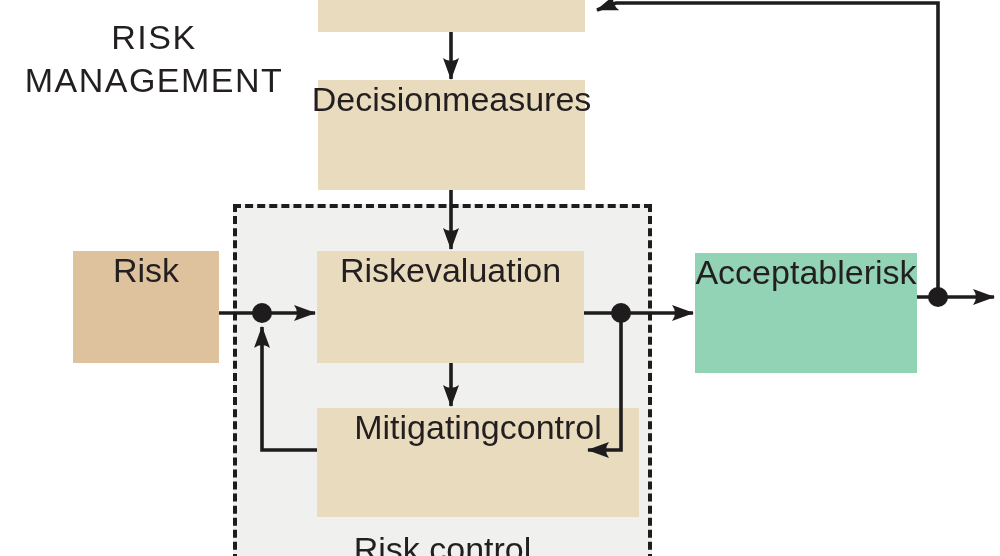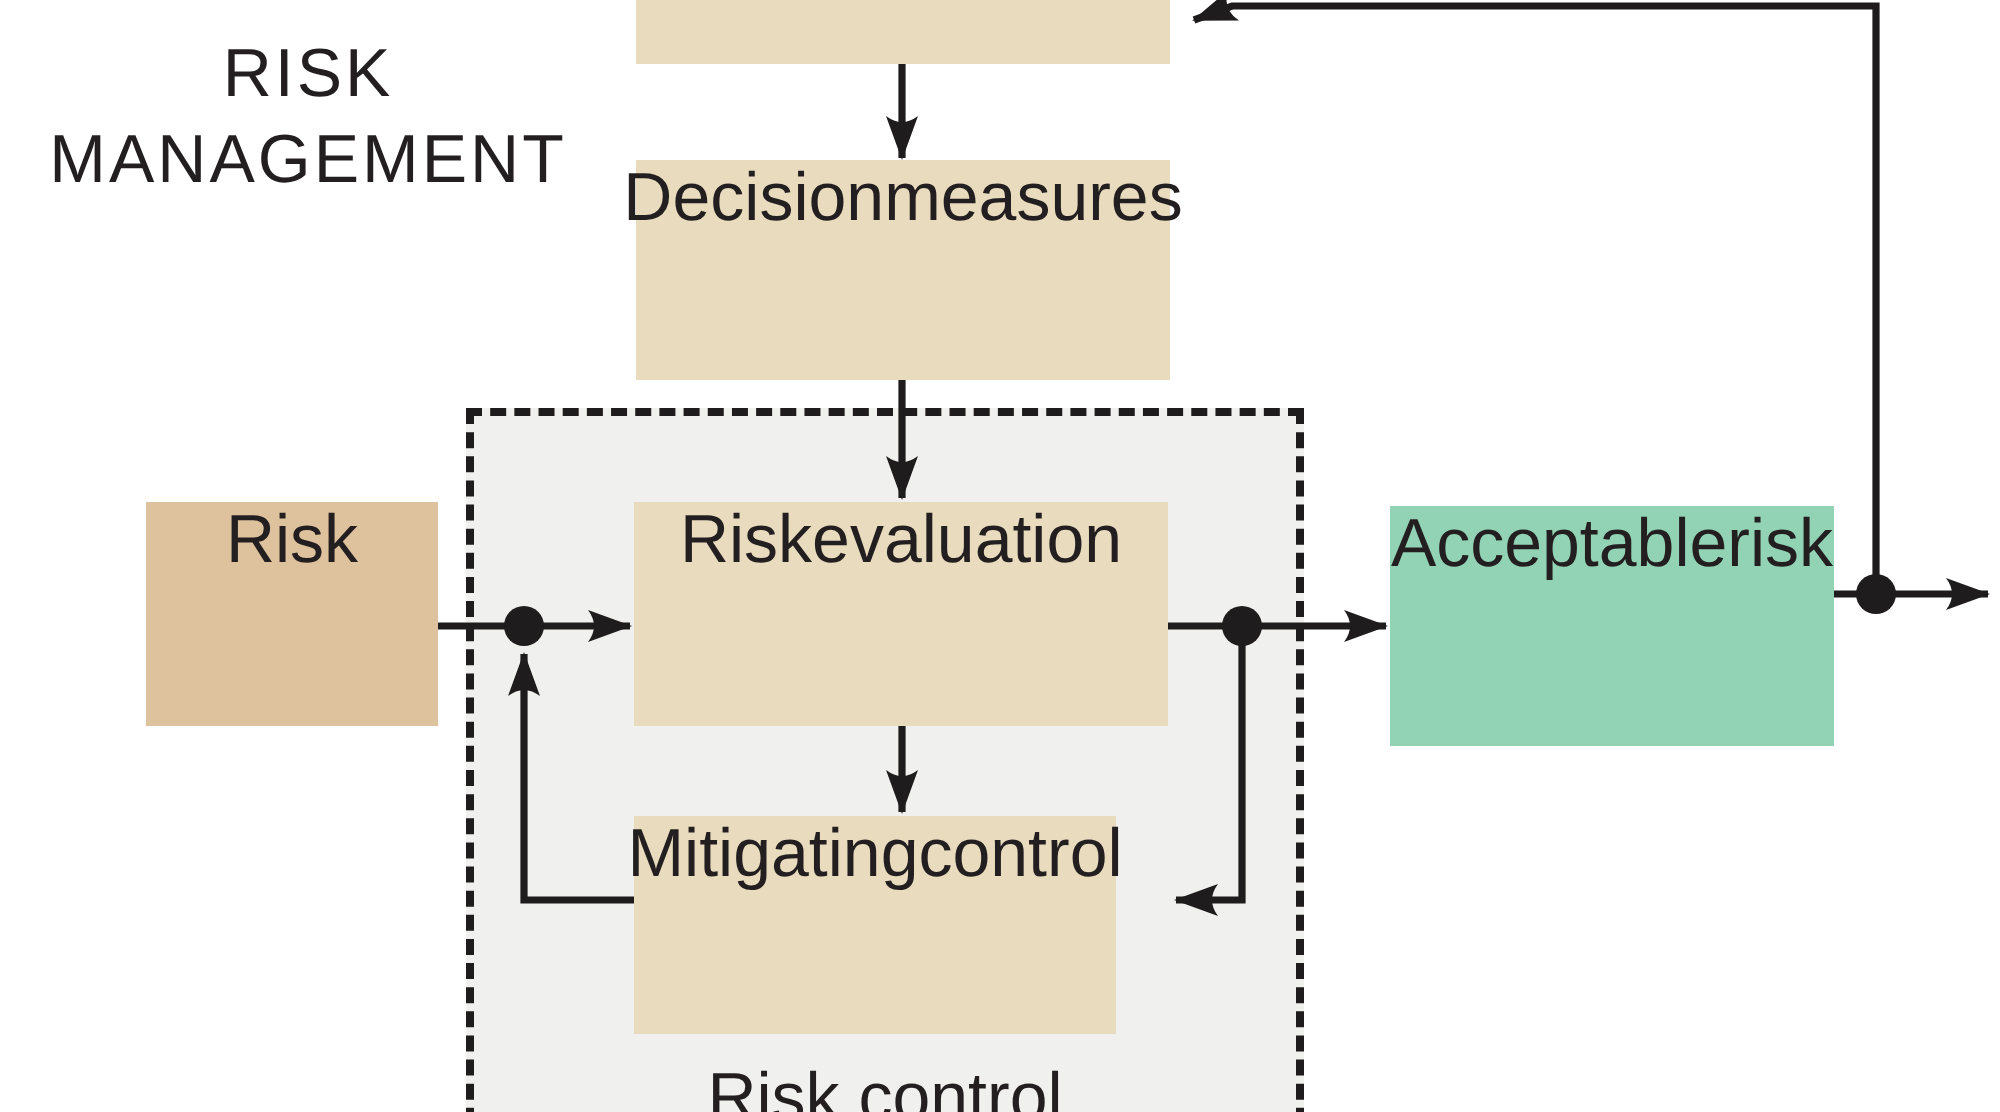--- a/index.html
+++ b/index.html
@@ -17,21 +17,21 @@
   .node{
     position:absolute;display:flex;
     align-items:flex-start;justify-content:center;text-align:center;
     font-size:34px;line-height:38px;z-index:2;box-sizing:border-box;
   }
   .beige{background:var(--process-box,#e9dcbe);}
   #management-box{left:318px;top:-40px;width:267px;height:72px;}
   #decision-box{left:318px;top:80px;width:267px;height:110px;}
   #risk-box{left:73px;top:251px;width:146px;height:112px;background:var(--risk-box,#dec19d);}
   #evaluation-box{left:317px;top:251px;width:267px;height:112px;}
-  #mitigating-box{left:317px;top:408px;width:241px;height:109px;}
+  #mitigating-box{left:317px;top:408px;width:322px;height:109px;}
   #acceptable-box{left:695px;top:253px;width:222px;height:120px;background:var(--acceptable-box,#92d3b5);}
   #risk-control-region{
     position:absolute;left:233px;top:204px;width:419px;height:370px;
     box-sizing:border-box;border:4px dashed var(--line-ink,#1e1c1c);
     background:var(--control-region-fill,#f0f0ee);z-index:1;
   }
   #risk-control-label{
     position:absolute;left:0;right:0;top:322px;text-align:center;
     font-size:34px;line-height:38px;color:var(--text,#231f20);
   }

